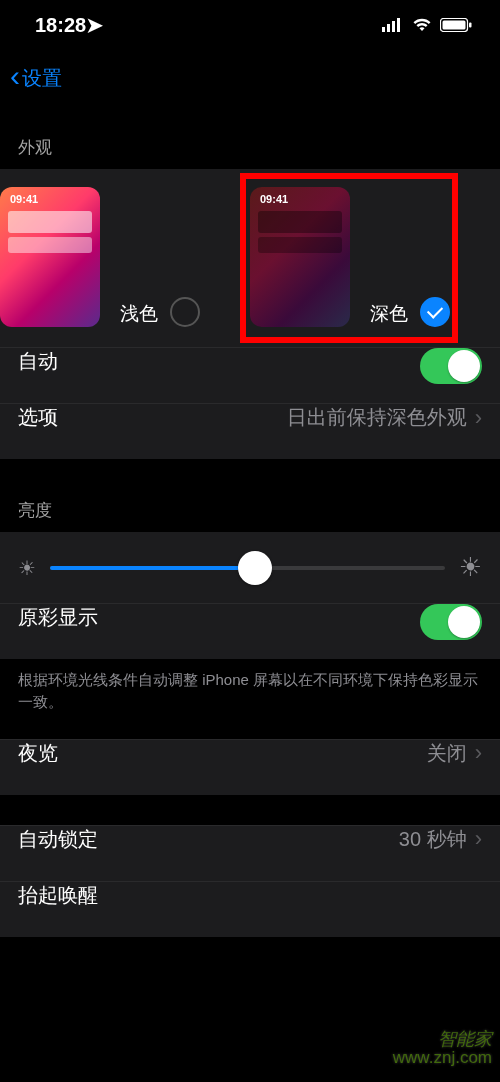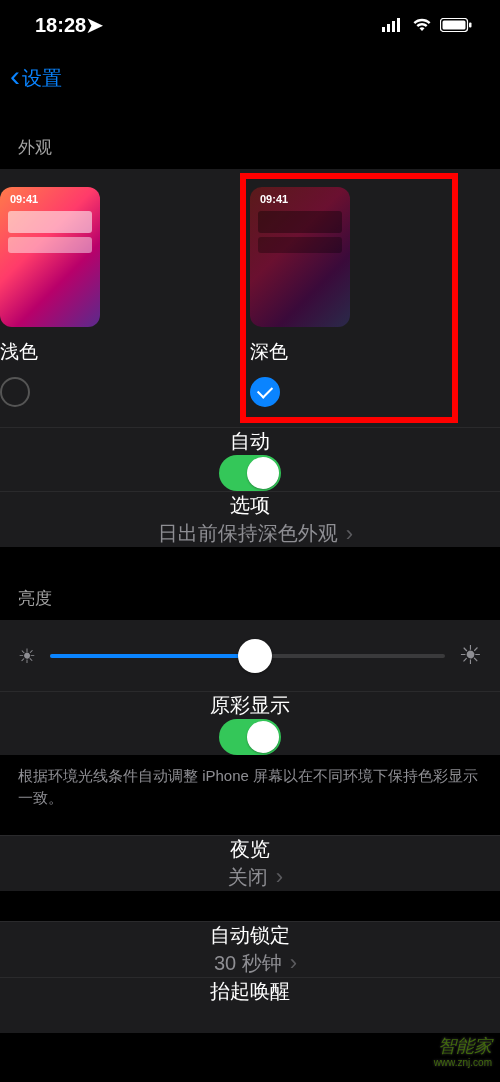--- a/index.html
+++ b/index.html
@@ -43,21 +43,21 @@
     color:#a3a3a3; font-size:17px;
   }
   .appearance-body {
     background:#1c1c1e;
     display:flex;
     padding: 18px 0 20px 0;
     position: relative;
   }
   .appearance-option {
     flex:1;
-    display:flex; flex-direction:column; align-items:flex-start; gap:12px;
+    display:flex; flex-direction:row; align-items:flex-end; gap:12px;
   }
   .phone-preview {
     width:100px; height:140px; border-radius:12px;
     position:relative; overflow:hidden;
   }
   .preview-light {
     background: linear-gradient(135deg,#ff7a4a 0%, #ff3b6a 40%, #b8006a 65%, #5a2a8c 100%);
   }
   .preview-dark {
     background: linear-gradient(135deg,#5a1a1a 0%, #6a1030 40%, #3a0a3a 70%, #2a2a4a 100%);
@@ -65,21 +65,21 @@
   .preview-time {
     position:absolute; top:6px; left:10px; font-size:11px; font-weight:600; color:#fff;
   }
   .widget {
     position:absolute; left:8px; right:8px; border-radius:3px;
   }
   .preview-light .w1 { top:24px; height:22px; background:rgba(255,255,255,0.55); }
   .preview-light .w2 { top:50px; height:16px; background:rgba(255,255,255,0.45); }
   .preview-dark  .w1 { top:24px; height:22px; background:rgba(0,0,0,0.35); }
   .preview-dark  .w2 { top:50px; height:16px; background:rgba(0,0,0,0.30); }
-  .option-label { font-size:19px; color:#fff; }
+  .option-label { font-size:19px; color:#fff;margin-left:8px; }
   .radio {
     width:30px; height:30px; border-radius:50%;
     border:2px solid #555;
     display:flex; align-items:center; justify-content:center;
   }
   .radio.checked {
     background:#0a84ff; border-color:#0a84ff;
   }
   .radio.checked::after {
     content:""; width:12px; height:7px;
@@ -89,25 +89,24 @@
   .highlight-box {
     position:absolute;
     border:6px solid #ff0000;
     top:4px; bottom:4px;
     left:240px; width:218px;
     pointer-events:none;
   }
   .row {
     background:#1c1c1e;
     min-height:56px;
-    display:flex; align-items:center; justify-content:space-between;
+    display:flex; align-items:flex-start; justify-content:space-between;
     padding:0 18px;
     font-size:20px;
     border-top:0.5px solid #2a2a2c;
-    flex-direction:column;
   }
   .row-value { color:#8e8e93; display:flex; align-items:center; gap:8px;margin-left:11px; }
   .chevron { color:#5a5a5e; font-size:22px; }
   .toggle {
     width:62px; height:36px; border-radius:18px; position:relative;
     background:#34c759;
   }
   .toggle .knob {
     position:absolute; width:32px; height:32px; background:#fff; border-radius:50%;
     top:2px; right:2px; box-shadow:0 1px 2px rgba(0,0,0,0.3);
@@ -132,21 +131,21 @@
   .footer-text {
     color:#8e8e93; font-size:15px; padding:10px 18px 26px 18px; line-height:1.45;
   }
   .gap { height:30px; }
   .watermark {
     position:absolute; right:8px; bottom:14px;
     color:#4d7c0f; font-size:18px; font-style:italic;
     text-align:right; line-height:1.1; opacity:0.85;
     text-shadow:0 0 3px rgba(255,255,255,0.3);
   }
-  .watermark .wm-url { font-size:10px; font-style:normal; }
+  .watermark .wm-url { font-size:17px; font-style:normal; }
 </style>
 </head>
 <body>
 
 <div class="status-bar">
   <div class="status-left">
     <span>18:28</span>
     <span>➤</span>
   </div>
   <div class="status-right">

